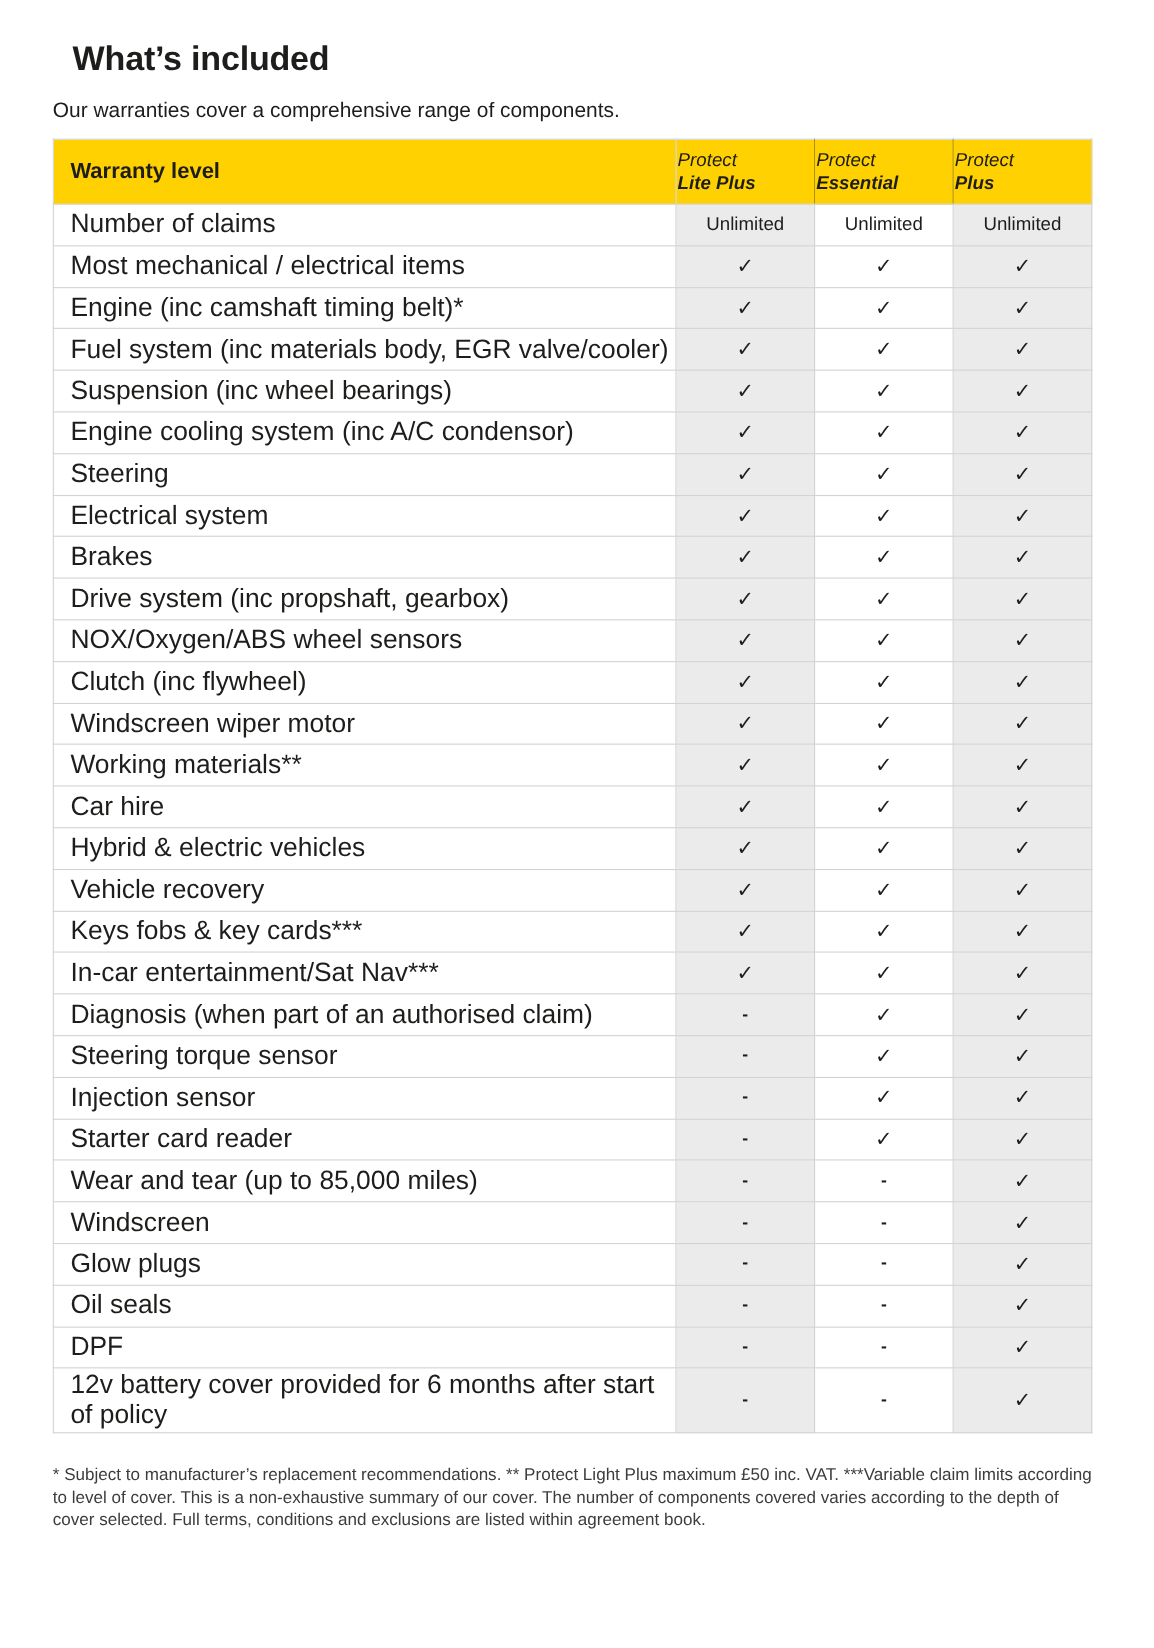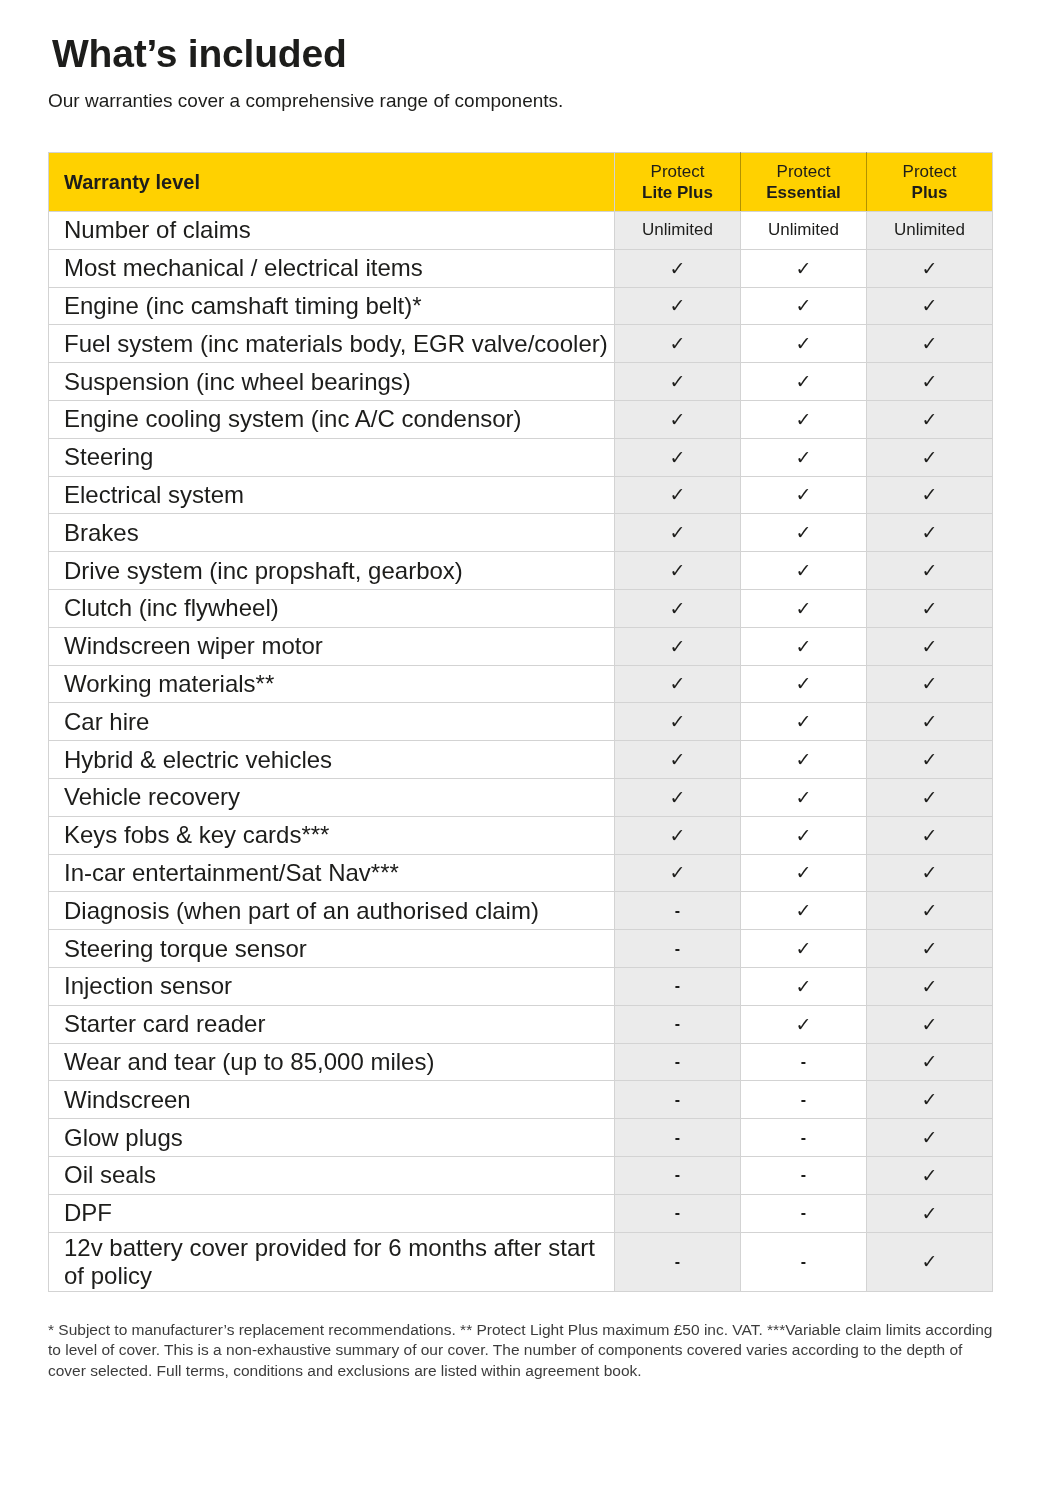--- a/index.html
+++ b/index.html
@@ -16,28 +16,28 @@
     width: 1049px;
     font-family: "Liberation Sans", sans-serif;
     color: var(--ink);
   }
   .page {
     width: 1049px;
     min-height: 1498px;
     padding: 36px 48px 40px 48px;
   }
   h1.page-title {
-    margin: 0 0 18px 4px;
-    font-size: 39px;
+    margin: 0 0 18px 18px;
+    font-size: 31px;
     line-height: 36px;
     font-weight: 700;
     letter-spacing: -0.2px;
   }
   p.page-subtitle {
-    margin: 0 0 40px 0;
+    margin: 0 0 14px 0;
     font-size: 19px;
     line-height: 22px;
     font-weight: 400;
   }
   table.warranty-table {
     border-collapse: collapse;
     width: 945px;
     table-layout: fixed;
   }
   .warranty-table th, .warranty-table td {
@@ -49,26 +49,27 @@
     vertical-align: middle;
   }
   th.corner-header {
     text-align: left;
     padding-left: 15px;
     font-size: 20px;
     font-weight: 700;
   }
   th.plan-header {
     width: 126px;
-    text-align: center;
+    text-align: left;
     font-size: 17px;
     font-weight: 400;
     line-height: 21px;
     border-left: 1px solid rgba(0,0,0,0.30);
     border-right: 1px solid rgba(0,0,0,0.30);
+    font-style: italic;
   }
   th.plan-header:last-child { border-right: 1px solid var(--border); }
   th.plan-header .plan-tier { display: block; }
   th.plan-header .plan-name { display: block; font-weight: 700; }
   .warranty-table tbody td {
     height: 37.8px;
     vertical-align: middle;
   }
   td.label-cell {
     padding-left: 15px;
@@ -171,20 +172,26 @@
           <td class="value-cell col-1 check">✓</td>
           <td class="value-cell col-2 check">✓</td>
         </tr>
         <tr>
           <td class="label-cell">Drive system (inc propshaft, gearbox)</td>
           <td class="value-cell col-0 check">✓</td>
           <td class="value-cell col-1 check">✓</td>
           <td class="value-cell col-2 check">✓</td>
         </tr>
         <tr>
+          <td class="label-cell">NOX/Oxygen/ABS wheel sensors</td>
+          <td class="value-cell col-0 check">✓</td>
+          <td class="value-cell col-1 check">✓</td>
+          <td class="value-cell col-2 check">✓</td>
+        </tr>
+        <tr>
           <td class="label-cell">Clutch (inc flywheel)</td>
           <td class="value-cell col-0 check">✓</td>
           <td class="value-cell col-1 check">✓</td>
           <td class="value-cell col-2 check">✓</td>
         </tr>
         <tr>
           <td class="label-cell">Windscreen wiper motor</td>
           <td class="value-cell col-0 check">✓</td>
           <td class="value-cell col-1 check">✓</td>
           <td class="value-cell col-2 check">✓</td>

